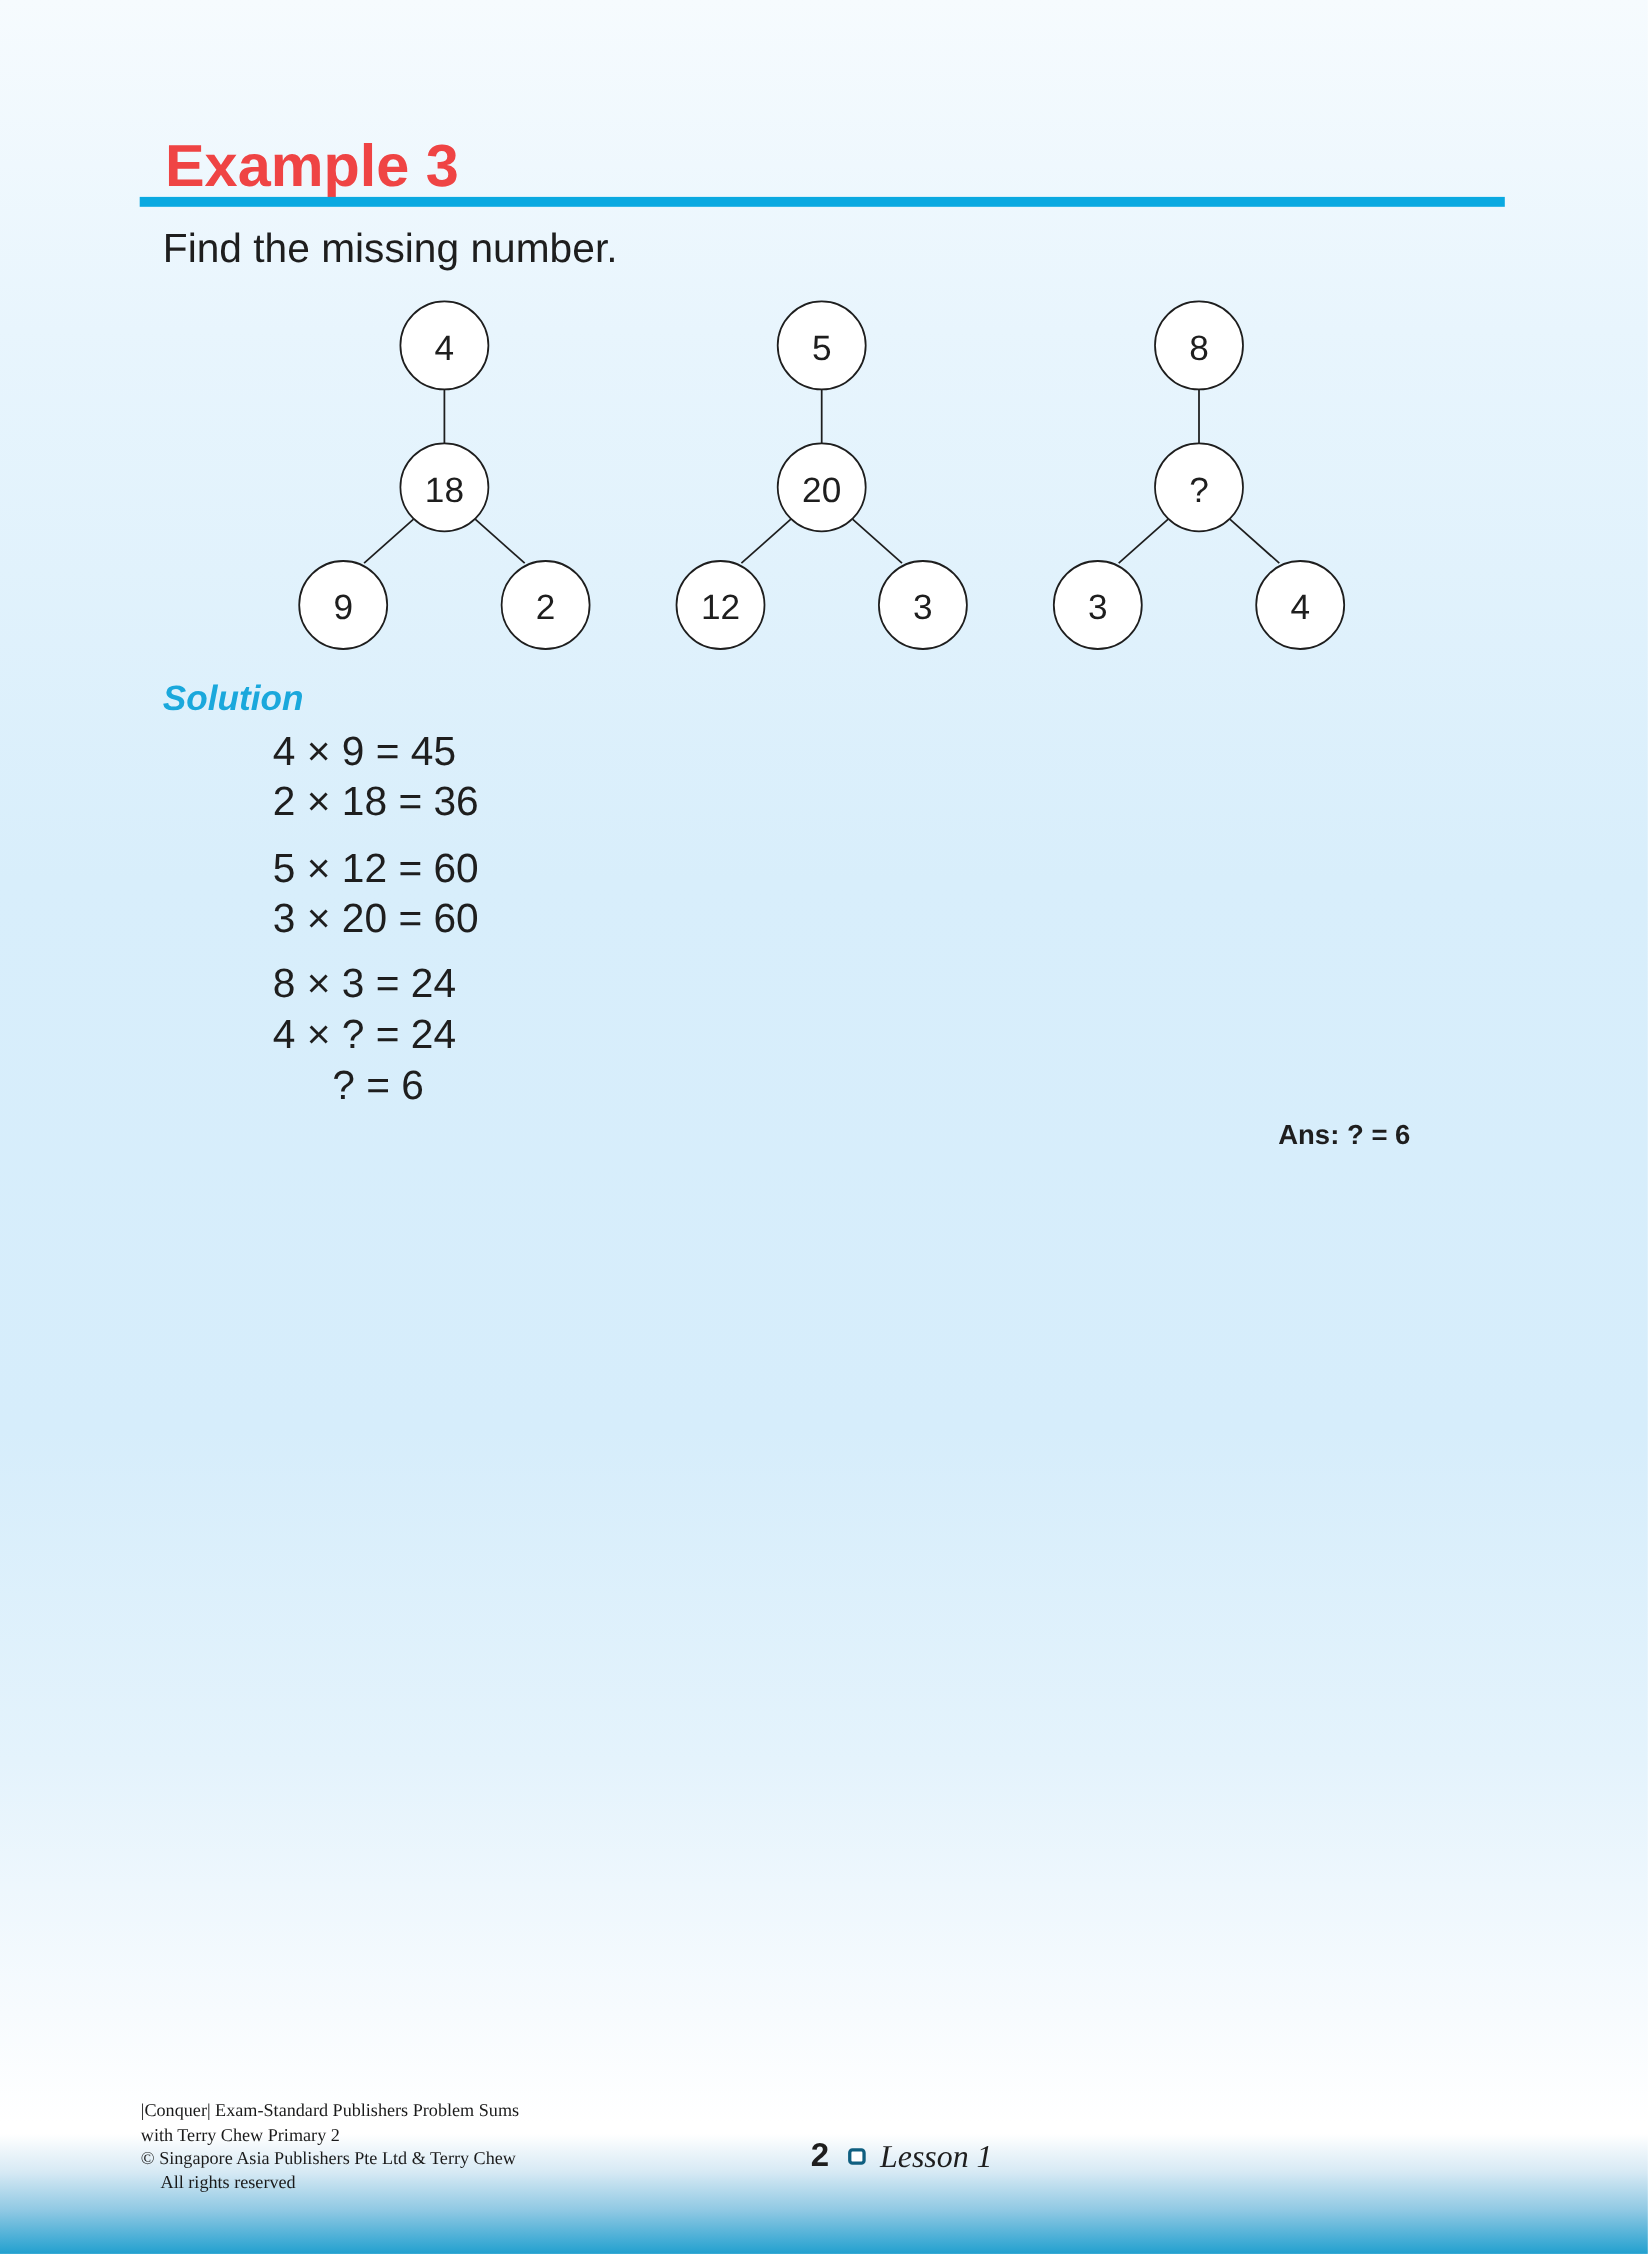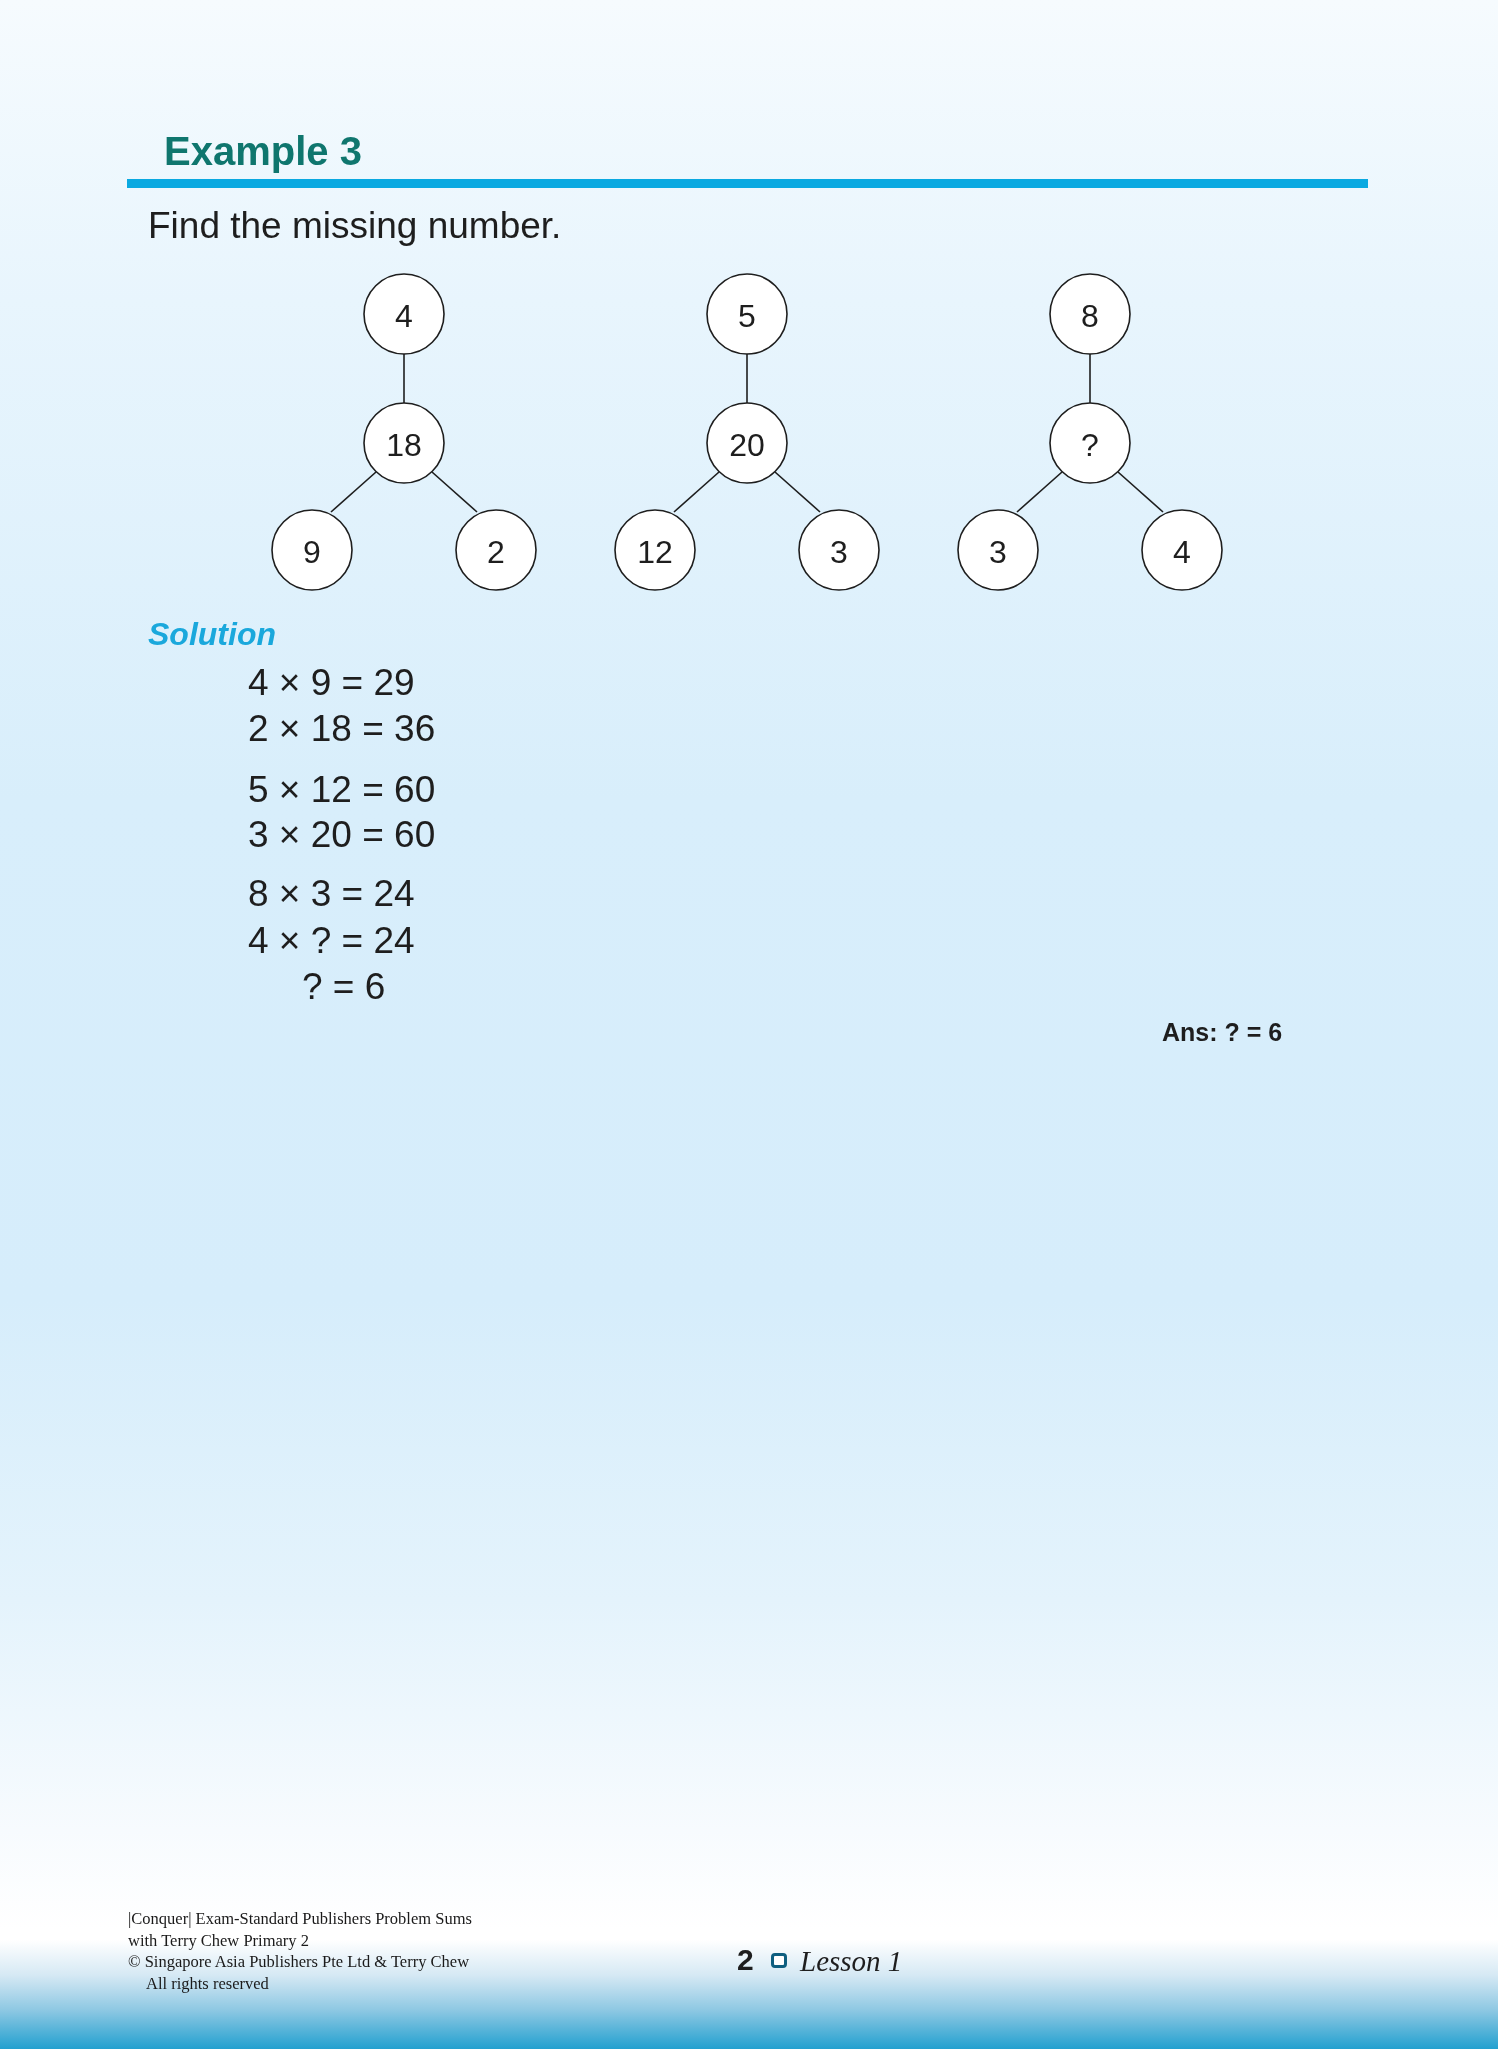--- a/index.html
+++ b/index.html
@@ -6,21 +6,21 @@
     body {
       width: 1498px; height: 2049px; position: relative; overflow: hidden;
       font-family: "Liberation Sans", sans-serif; color: #1e1e1e;
       background: linear-gradient(to bottom,
         #f6fbfe 0px, #e8f5fd 300px, #d8eefb 800px, #d6edfb 1300px,
         #e4f3fc 1600px, #f7fbfe 1830px, #ffffff 1930px,
         #ffffff 1940px, #d6e9f4 1975px, #8ec8e3 2010px, #22a0cf 2049px);
     }
     .abs { position: absolute; white-space: nowrap; }
     .title {
-      left: 164px; top: 126px; font-size: 40px; font-weight: bold; color: #0f766e;
+      left: 150px; top: 126px; font-size: 54px; font-weight: bold; color: #ef4444;
       line-height: 50px;
     }
     .rule {
       left: 127px; top: 179px; width: 1241px; height: 9px; background: #0aa9e1;
     }
     .prompt {
       left: 148px; top: 204px; font-size: 37px; line-height: 44px; color: #1e1e1e;
     }
     .trees { position: absolute; left: 0; top: 0; width: 1498px; height: 620px; }
     .node circle { fill: #ffffff; stroke: #1e1e1e; stroke-width: 1.6; }
@@ -128,21 +128,21 @@
     </g>
     <g class="node">
       <circle cx="1182" cy="550" r="40"></circle>
         <text x="1182" y="552">4</text>
     </g>
   </g>
 </svg>
 
 <div class="abs solution-label">Solution</div>
 
-<div class="abs step" style="left:248px; top:661px;">4 × 9 = 29</div>
+<div class="abs step" style="left:248px; top:661px;">4 × 9 = 45</div>
 <div class="abs step" style="left:248px; top:707px;">2 × 18 = 36</div>
 <div class="abs step" style="left:248px; top:768px;">5 × 12 = 60</div>
 <div class="abs step" style="left:248px; top:813px;">3 × 20 = 60</div>
 <div class="abs step" style="left:248px; top:872px;">8 × 3 = 24</div>
 <div class="abs step" style="left:248px; top:919px;">4 × ? = 24</div>
 <div class="abs step" style="left:302px; top:965px;">? = 6</div>
 
 <div class="abs answer">Ans: ? = 6</div>
 
 <div class="abs footer-text">

